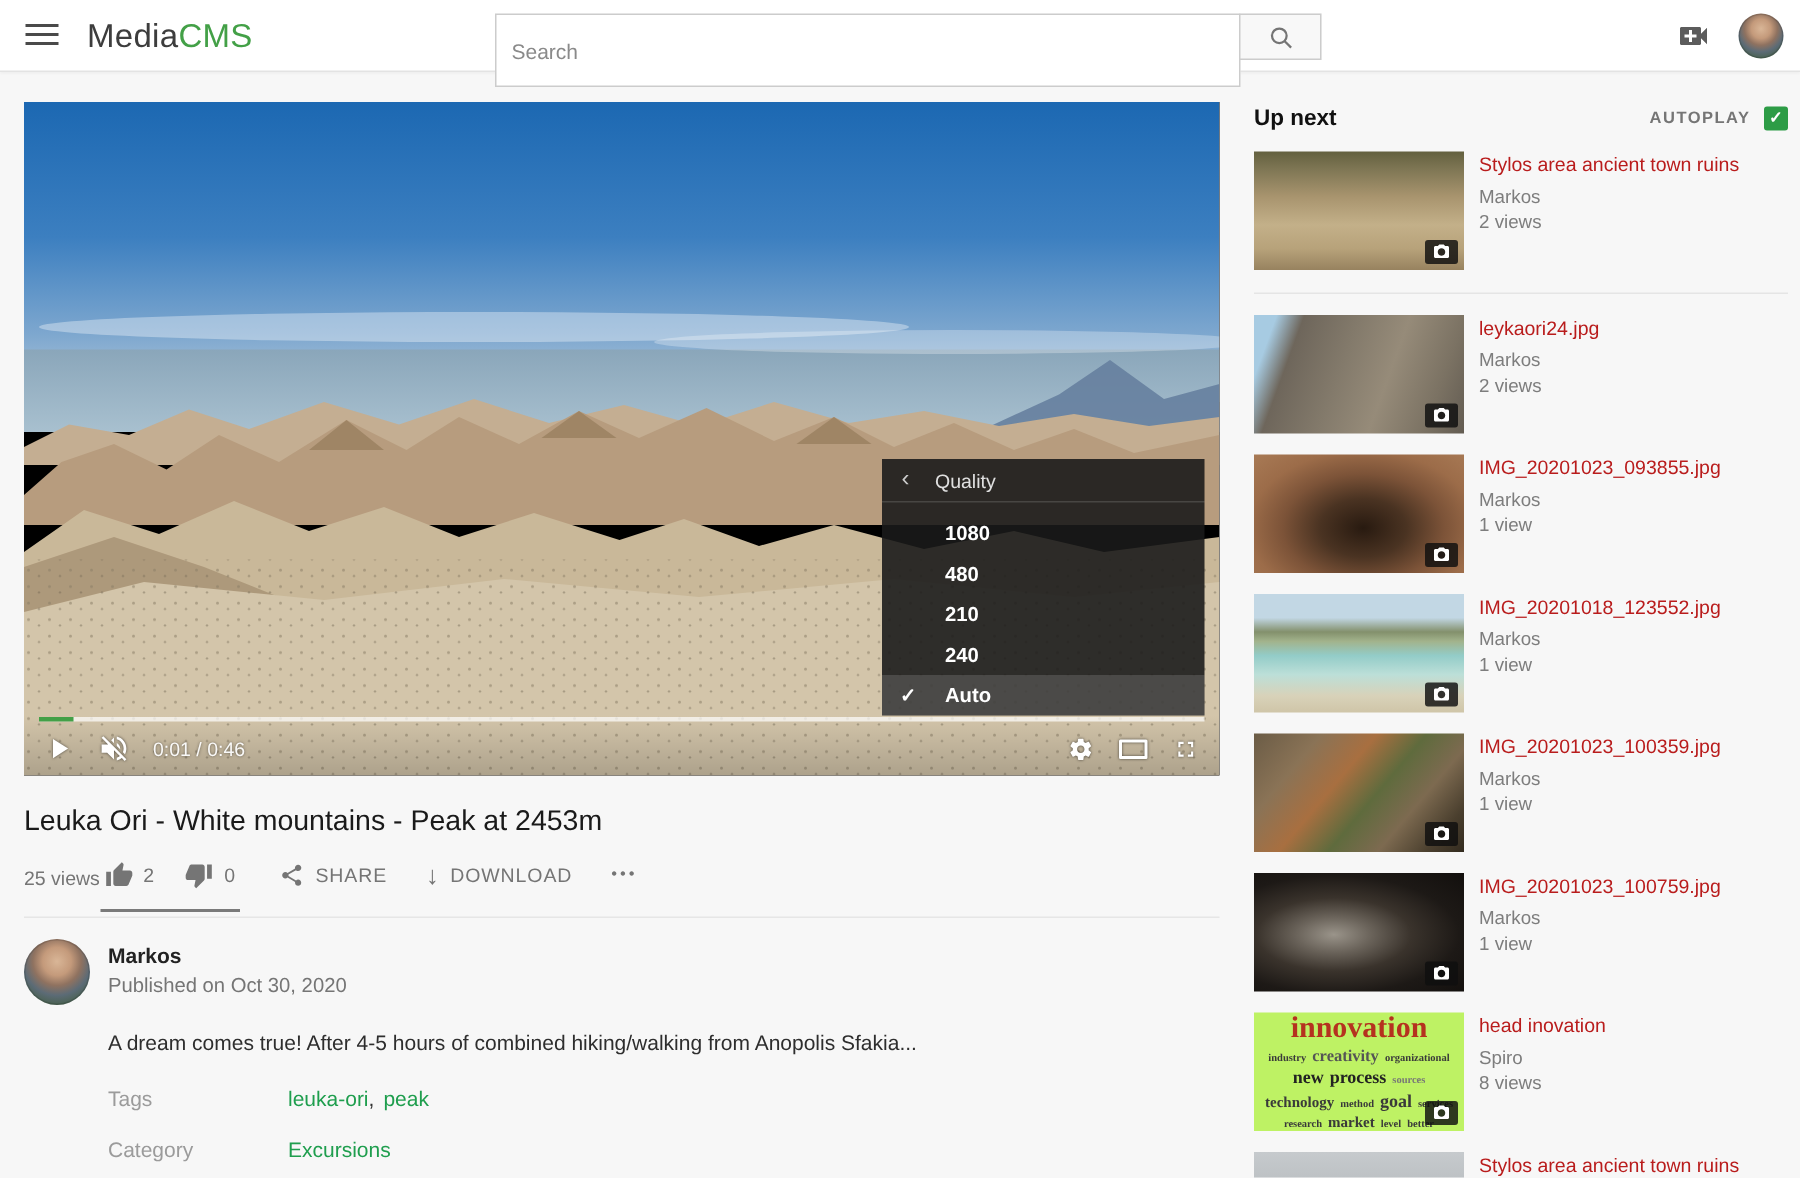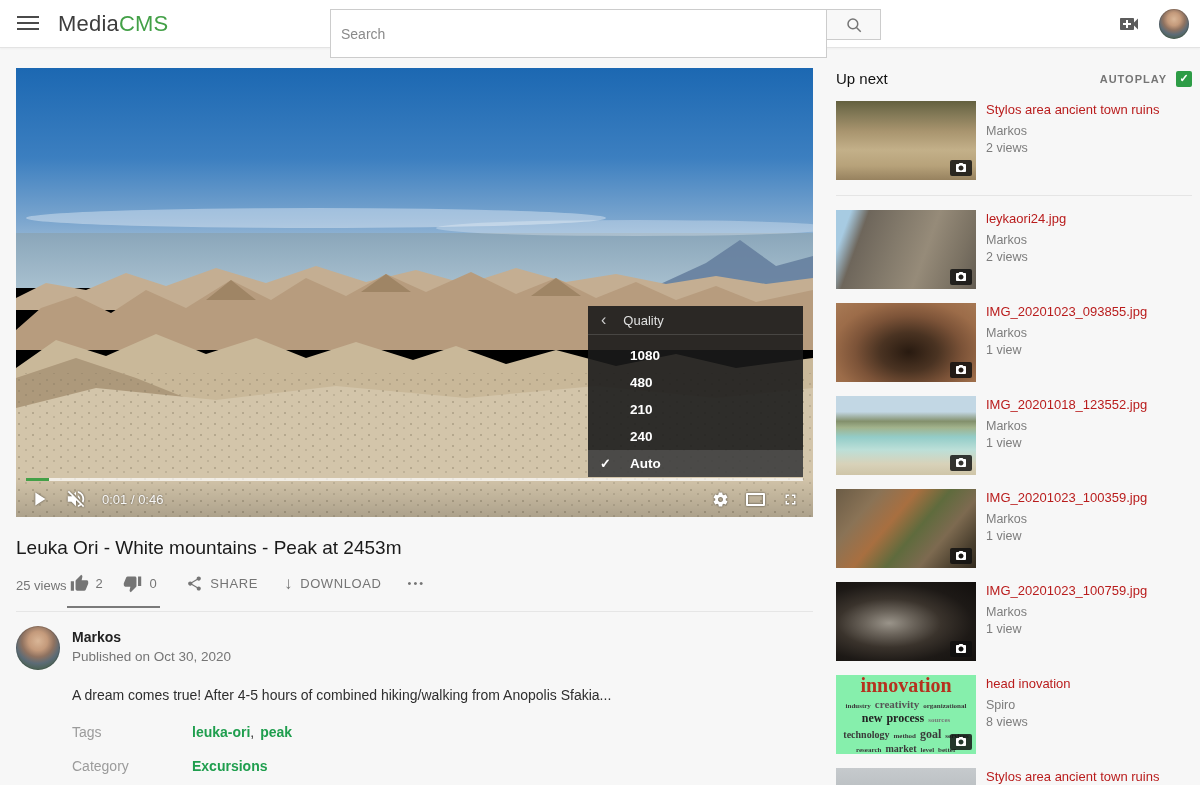--- a/index.html
+++ b/index.html
@@ -71,27 +71,27 @@
   .more-dots { font-size:11px; letter-spacing:2px; }
 
   
   .author-row { display:flex; margin-top:14px; gap:12px; }
   .author-name { font-size:14px; font-weight:bold; color:#222; margin-top:3px; cursor:pointer; }
   .published { font-size:13.5px; color:#757575; margin-top:4px; }
   .desc { margin:17px 0 0 56px; font-size:14px; color:#2e2e2e; }
   .meta-grid { margin:21px 0 0 56px; }
   .mrow { display:flex; margin-bottom:18px; font-size:14px;gap:12px; }
   .mlabel { width:108px; color:#9b9b9b; }
-  .mval a, a.mval { color:#1f9e4e; text-decoration:none; font-weight:700; cursor:pointer; }
+  .mval a, a.mval { color:#1f9e4e; text-decoration:none; font-weight:400; cursor:pointer; }
   .sep { color:#333; margin-right:6px; }
 
   
   .sidebar { position:absolute; left:836px; top:70px; width:356px; }
   .sidebar-head { display:flex; justify-content:space-between; align-items:center; }
-  .upnext-title { font-size:15px; font-weight:400; color:#111; }
+  .upnext-title { font-size:15px; font-weight:700; color:#111; }
   .autoplay { display:flex; align-items:center; gap:9px; }
   .autoplay-label { font-size:11px; font-weight:bold; letter-spacing:1px; color:#757575; }
   .checkbox { width:16px; height:16px; background:#2d9c46; border-radius:2px; cursor:pointer;
               display:flex; align-items:center; justify-content:center; color:#fff; font-size:11px; font-weight:bold; }
   .upnext-list { margin-top:14px; }
   .upnext-item { display:flex; margin-bottom:14px; cursor:pointer; }
   .upnext-item.first { padding-bottom:15px; border-bottom:1px solid #e5e5e5; }
   .thumb { position:relative; width:140px; height:79px; flex:none; background:#999; overflow:hidden; }
   .cam-badge { position:absolute; right:4px; bottom:4px; width:22px; height:16px; border-radius:2px;
                background:rgba(15,15,15,0.82); display:flex; align-items:center; justify-content:center; }
@@ -100,21 +100,21 @@
   .item-author { font-size:12.5px; color:#7d7d7d; margin-top:6px; }
   .item-views { font-size:12.5px; color:#7d7d7d; margin-top:3px; }
 
   
   .thumb-ruins { background:linear-gradient(180deg,#63603f 0%,#7d7553 14%,#a8946e 38%,#c3b089 62%,#b7a27a 82%,#97825f 100%); }
   .thumb-mountain { background:linear-gradient(110deg,#a7cbe2 0%,#a7cbe2 9%,#6e665b 20%,#837a6b 42%,#968b79 62%,#7b7263 84%,#635c52 100%); }
   .thumb-cave-house { background:radial-gradient(ellipse at 52% 62%, #281a10 0%, #4a3322 28%, #7c5338 52%, #9c6c49 74%, #a87a55 100%); }
   .thumb-beach { background:linear-gradient(180deg,#c2d7e4 0%,#c2d7e4 20%,#83906c 32%,#a2b38c 40%,#93ccc8 52%,#bcdfd8 68%,#d8d2b9 86%,#cfc5a8 100%); }
   .thumb-cliff { background:linear-gradient(130deg,#6b5c46 0%,#8a7356 22%,#a86f40 40%,#5f6b3d 56%,#7d6a50 72%,#4a3f2e 88%,#332b1f 100%); }
   .thumb-dark-cave { background:radial-gradient(ellipse at 38% 52%, #9a948a 0%, #6b645b 20%, #3a332c 42%, #1d1916 68%, #120f0d 100%); }
-  .thumb-wordcloud { background:#86efac; display:flex; flex-direction:column; align-items:center; }
+  .thumb-wordcloud { background:#bef264; display:flex; flex-direction:column; align-items:center; }
   .thumb-misty { background:linear-gradient(180deg,#c6cacd 0%,#b2b7ba 50%,#94999c 100%); }
   .wc-main { font-family:"Liberation Serif", serif; font-weight:bold; color:#b5321f; font-size:20px; line-height:1; }
   .wc-words { display:flex; flex-wrap:wrap; justify-content:center; align-items:baseline; gap:1px 4px;
               padding:3px 6px 0; font-family:"Liberation Serif", serif; font-weight:bold; font-size:7px; color:#3a3a3a; }
   .wc-words span:nth-child(2) { font-size:11px; color:#555; }
   .wc-words span:nth-child(4), .wc-words span:nth-child(5) { font-size:12px; color:#222; }
   .wc-words span:nth-child(6) { color:#777; }
   .wc-words span:nth-child(7) { font-size:10px; }
   .wc-words span:nth-child(9) { font-size:12px; }
   .wc-words span:nth-child(12) { font-size:10px; }

